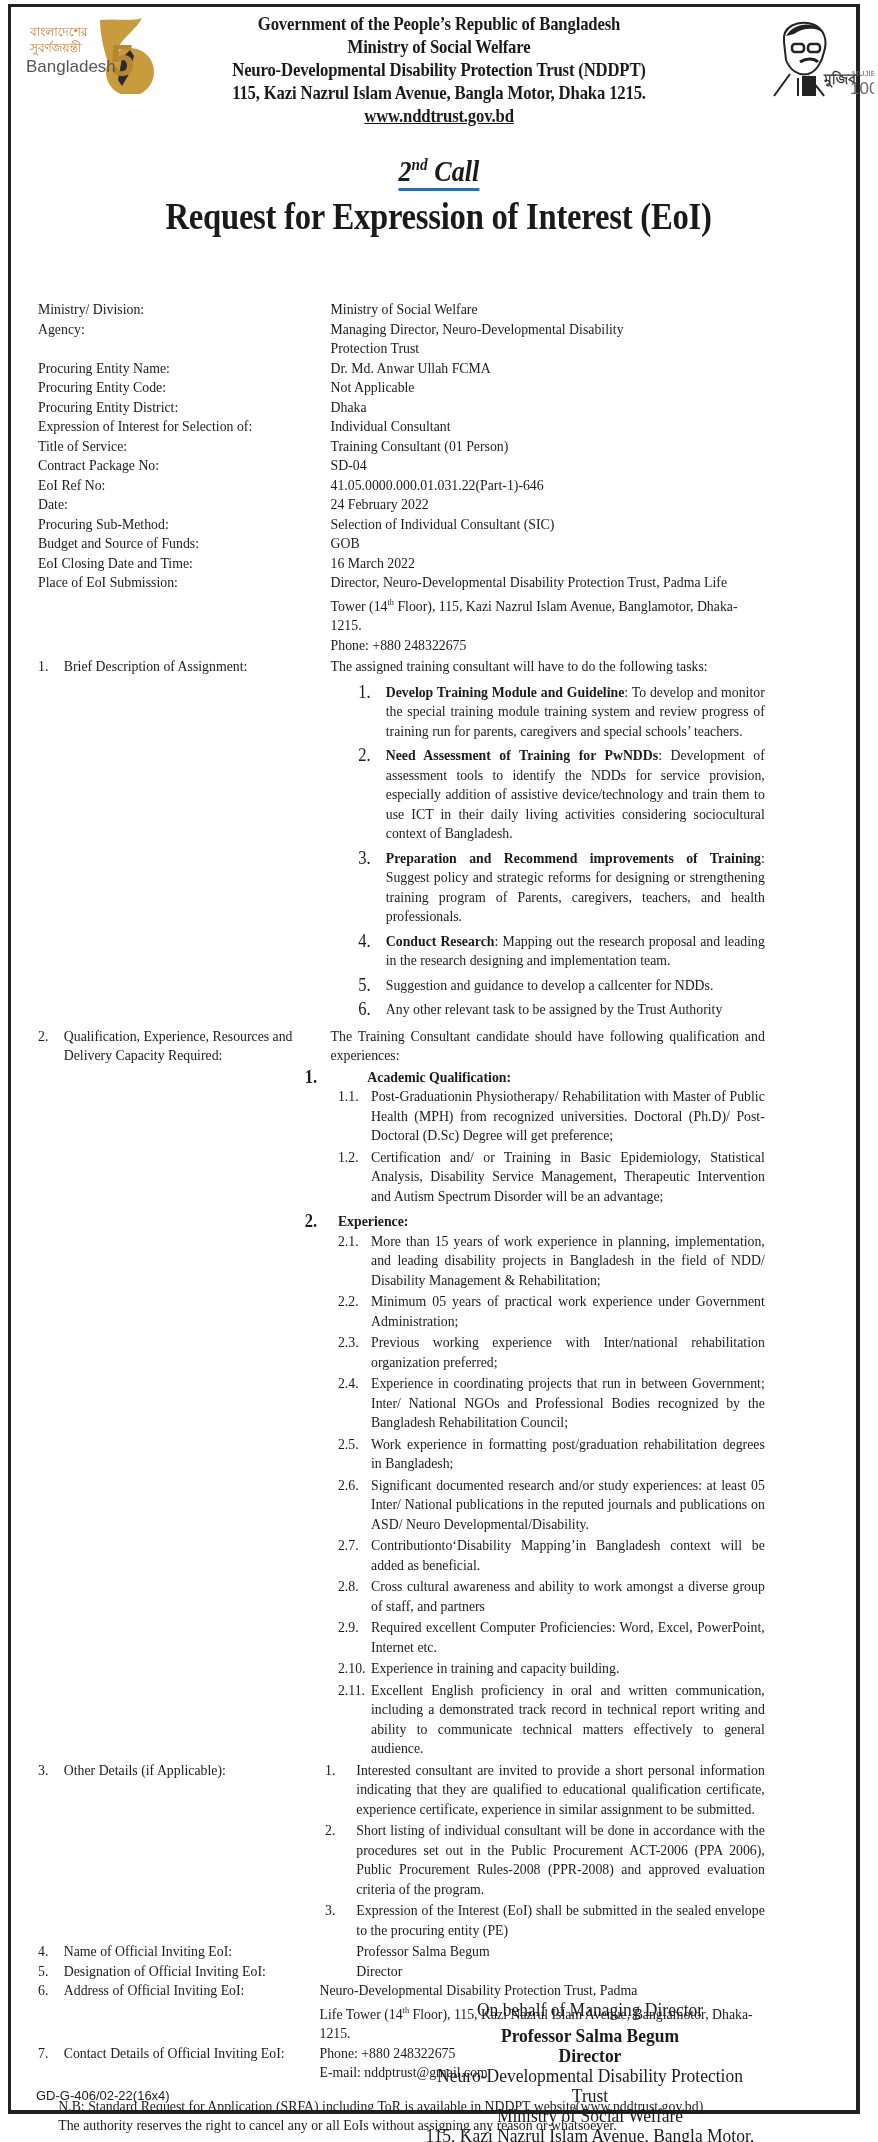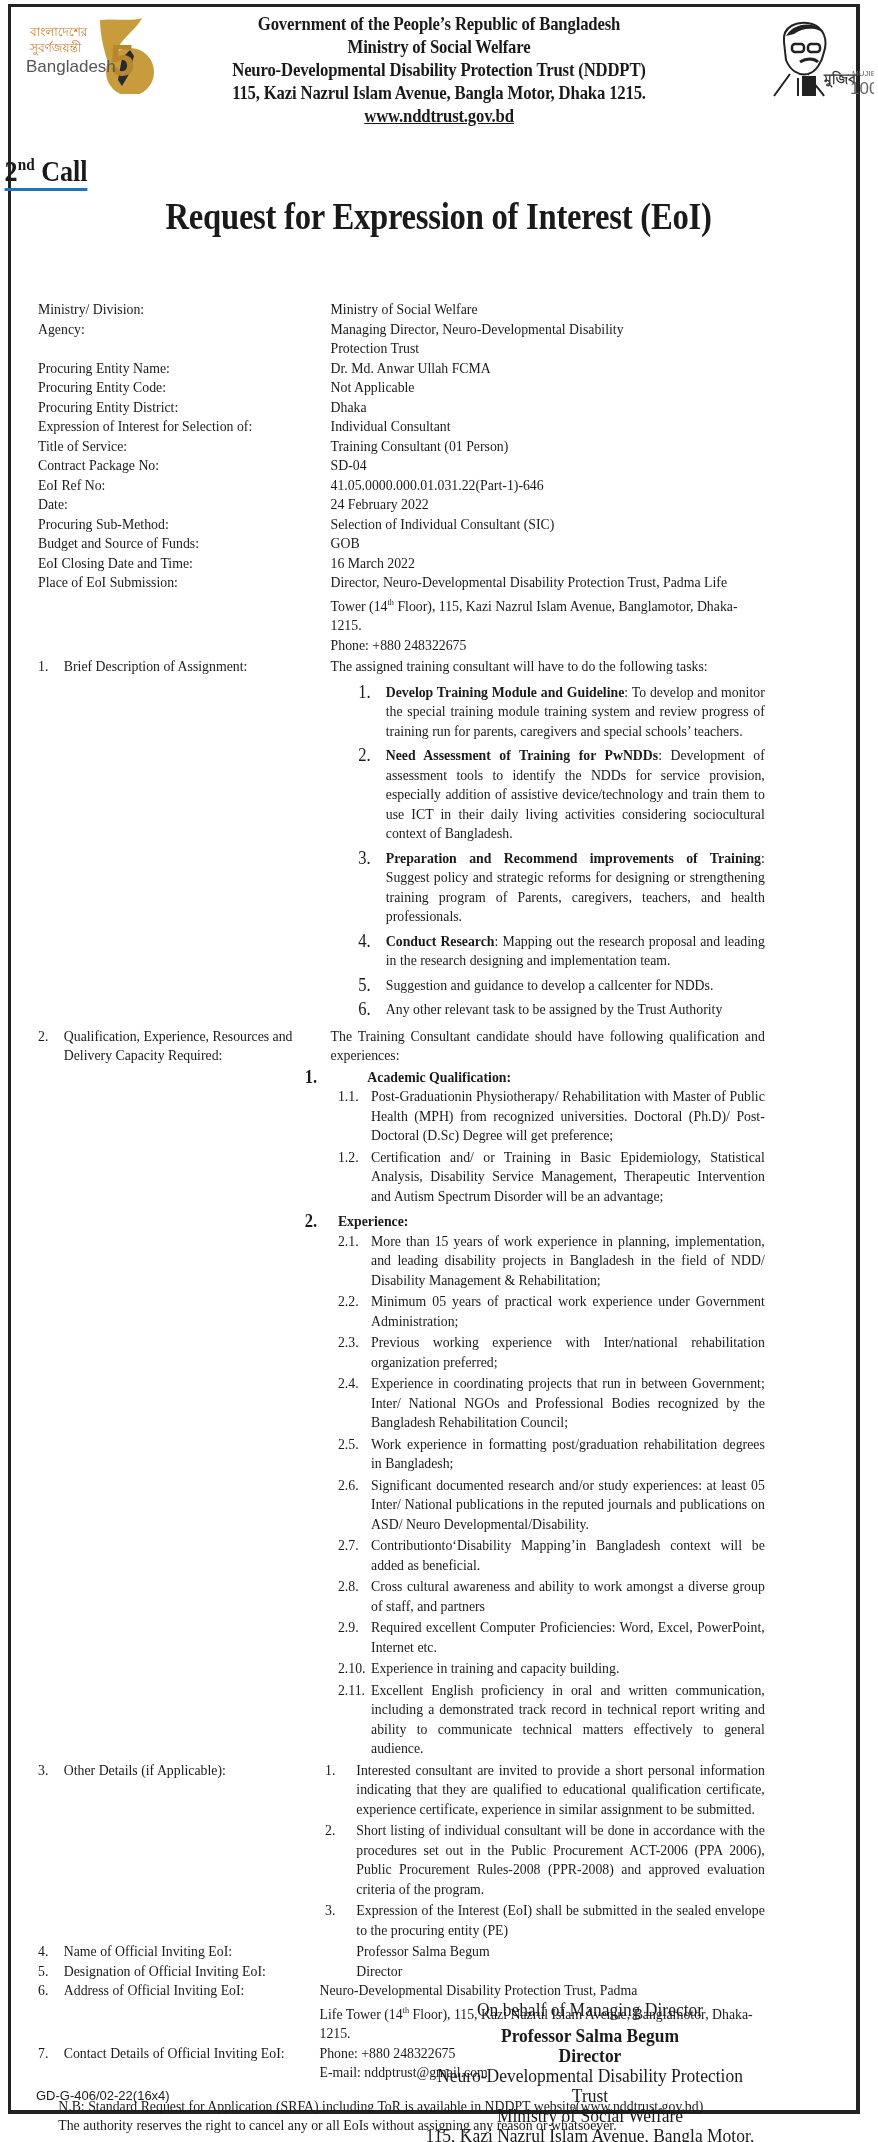--- a/index.html
+++ b/index.html
@@ -3,21 +3,21 @@
 <meta charset="utf-8">
 <style>
   html, body { margin: 0; padding: 0; background: #ffffff; }
   body { width: 878px; height: 2142px; position: relative; font-family: "Liberation Serif", serif; color: #1a1a1a; }
   .frame { position: absolute; left: 8px; top: 4px; width: 852px; height: 2110px; border: 3px solid #222; box-sizing: border-box; border-right-width: 4px; border-bottom-width: 4px; }
   .header { position: absolute; top: 12px; left: 0; width: 100%; text-align: center; }
   .header .line { font-weight: bold; font-size: 19px; line-height: 23px; letter-spacing: -0.2px; transform: scaleX(0.88); }
   .header .url { text-decoration: underline; }
   .logo-left { position: absolute; left: 18px; top: 14px; width: 150px; height: 80px; }
   .logo-right { position: absolute; left: 764px; top: 12px; width: 110px; height: 85px; }
-  .call { position: absolute; top: 148px; left: 0; width: 100%; text-align: left; font-weight: bold; font-size: 29px; }
+  .call { position: absolute; top: 148px; left: 0; width: 100%; text-align: center; font-weight: bold; font-size: 29px; font-style: italic; }
   .call span.wrap { display: inline-block; border-bottom: 3px solid #1e73be; line-height: 34px; transform: scaleX(0.9); }
   .call sup { font-size: 17px; }
   .title { position: absolute; top: 194px; left: 0; width: 100%; text-align: center; font-weight: bold; font-size: 38px; letter-spacing: -0.3px; }
   .title span { display: inline-block; transform: scaleX(0.86); }
   .body { position: absolute; top: 256px; left: 38px; width: 790px; font-size: 15px; line-height: 19.5px; margin-top: 44px; }
   .row { display: flex; }
   .row .k { width: 318px; flex: none; }
   .row .v { flex: 1; }
   .num-row { display: flex; }
   .num-row .n { width: 28px; flex: none; }

